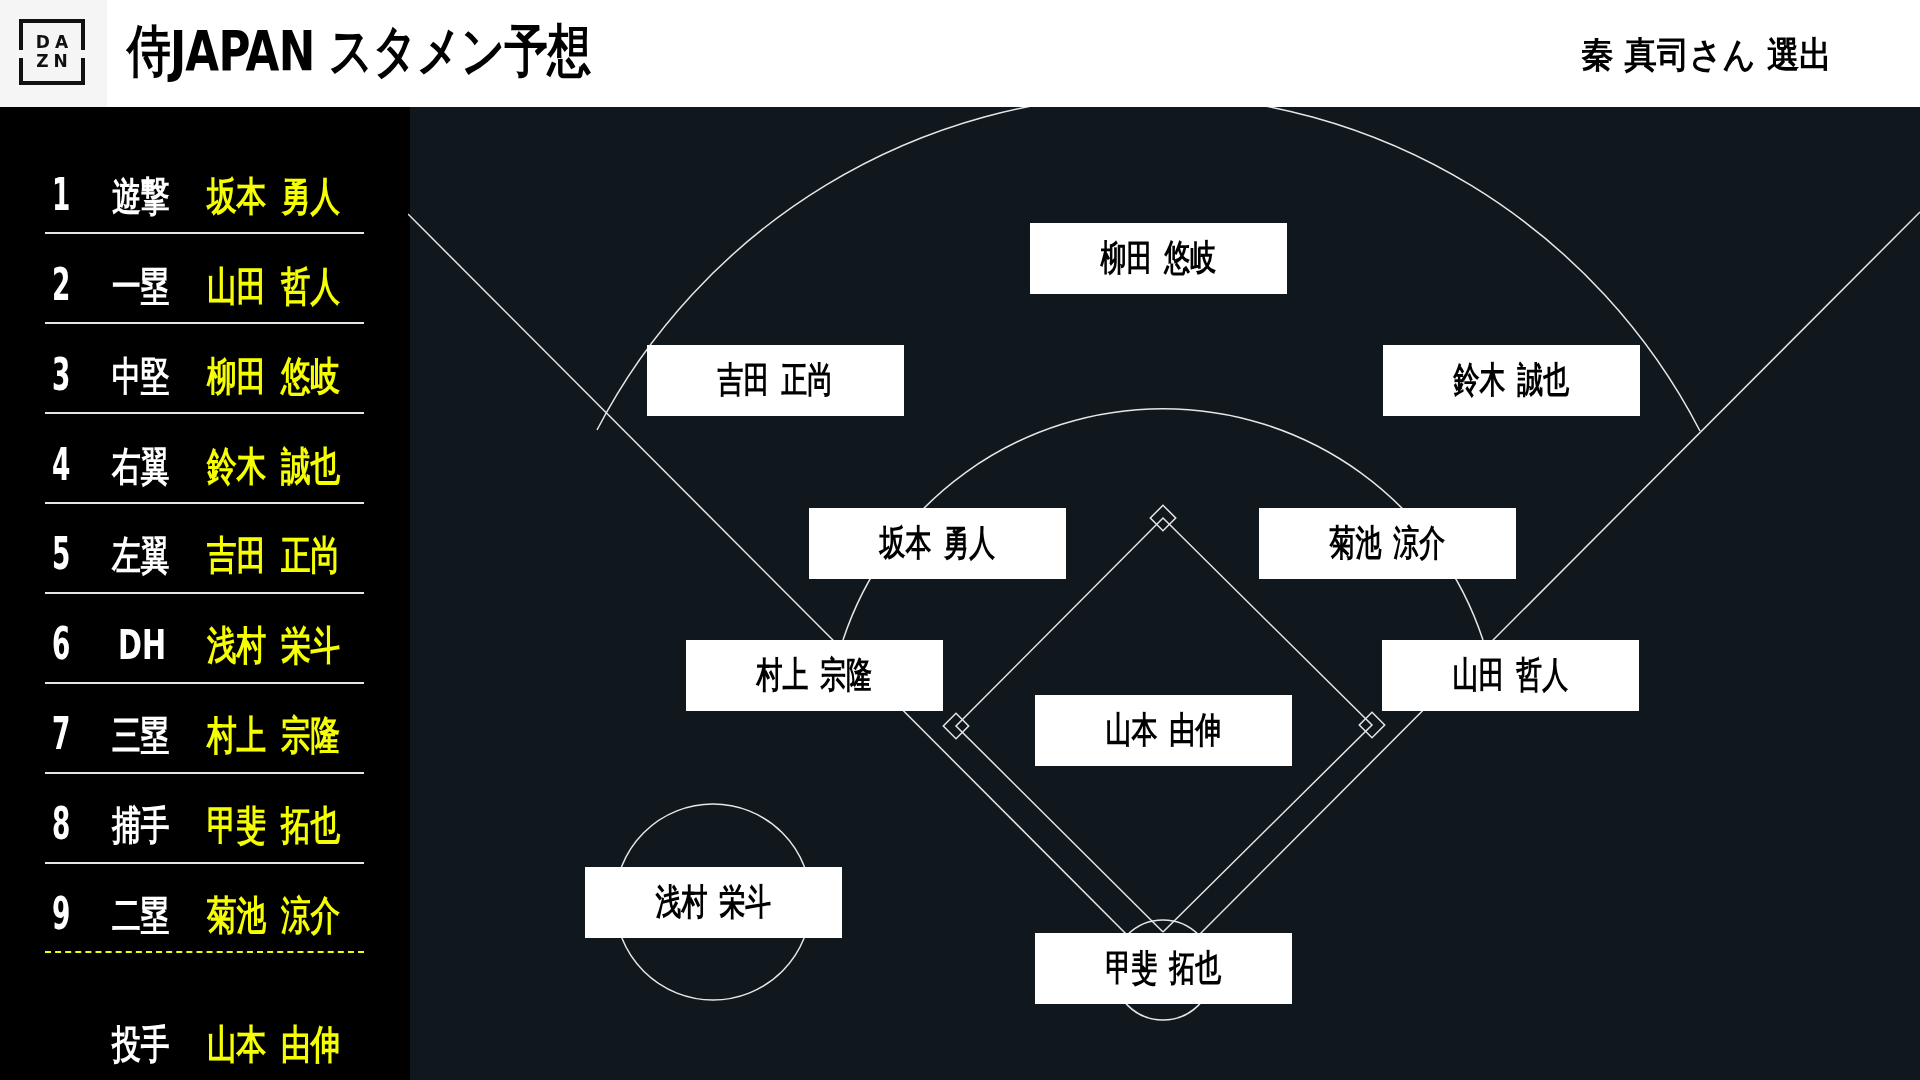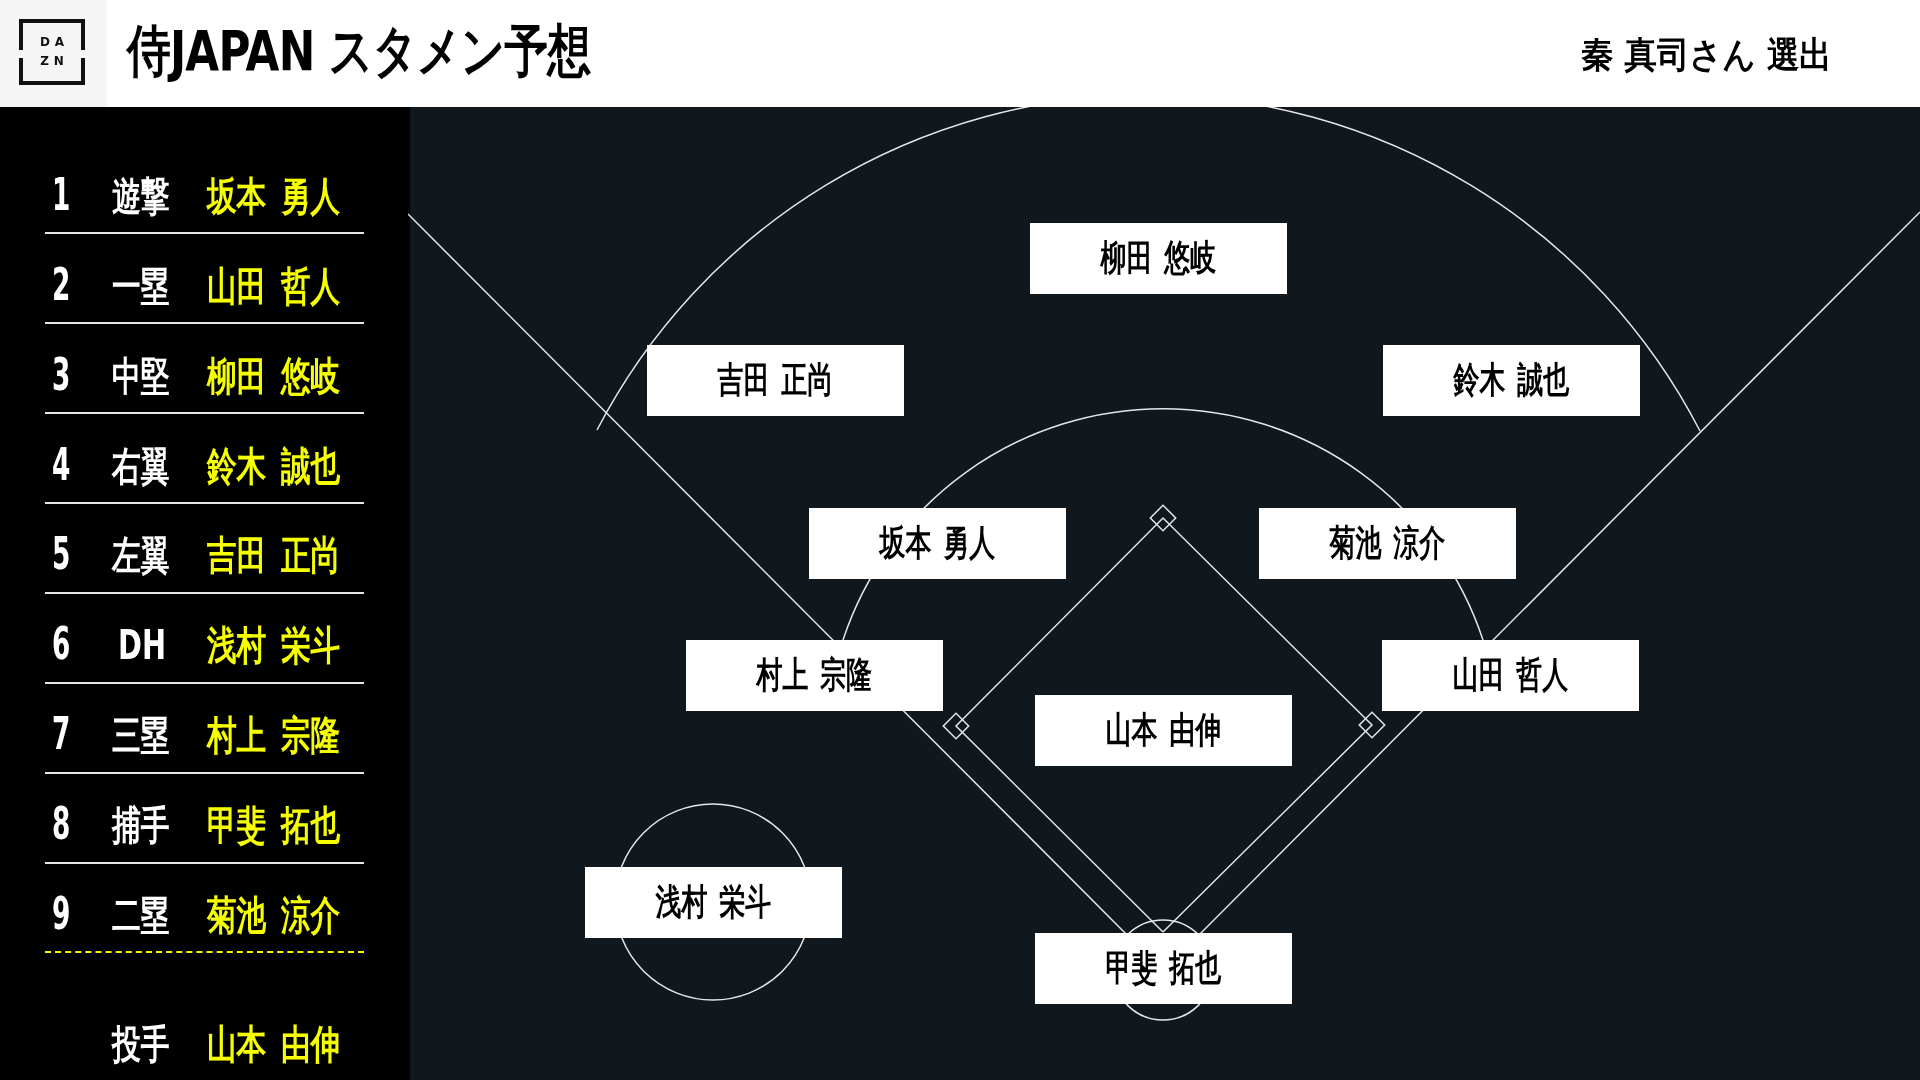--- a/index.html
+++ b/index.html
@@ -2,21 +2,21 @@
 <html><head>
 <meta charset="utf-8">
 <style>
   html, body { margin:0; padding:0; }
   body { width:1920px; height:1080px; position:relative; overflow:hidden; background:#10171d;
          font-family:"DejaVu Sans", "Liberation Sans", sans-serif; }
   .header { position:absolute; left:0; top:0; width:1920px; height:107px; background:#ffffff; }
   .logo-wrap { position:absolute; left:0; top:0; width:107px; height:107px; background:#f5f5f5; }
   .logo { position:absolute; left:19px; top:19px; width:66px; height:66px; border:4px solid #111; box-sizing:border-box;
           display:flex; flex-direction:column; align-items:center; justify-content:center; }
-  .logo span { font-family:"DejaVu Sans", sans-serif; font-weight:bold; font-size:12px; line-height:19px; letter-spacing:5px; color:#111; padding-left:5px;text-align:center; }
+  .logo span { font-family:"DejaVu Sans", sans-serif; font-weight:bold; font-size:17px; line-height:19px; letter-spacing:5px; color:#111; padding-left:5px;text-align:center; }
   .logo .notch { position:absolute; top:27px; width:6px; height:8px; background:#f5f5f5; }
   .logo .notch.l { left:-5px; } .logo .notch.r { right:-5px; }
   .title { position:absolute; left:127px; top:16px; font-size:56px; font-weight:bold; color:#000; letter-spacing:-1px;
            transform:scaleX(0.78); transform-origin:left center; white-space:nowrap; line-height:70px; }
   .picker { position:absolute; right:88px; top:30px; font-size:36px; font-weight:bold; color:#000; white-space:nowrap; line-height:50px;
             transform:scaleX(0.9); transform-origin:right center; }
   .sidebar { position:absolute; left:0; top:107px; width:410px; height:973px; background:#000; }
   .row { position:absolute; left:0; width:410px; height:88px; }
   .row .num { position:absolute; left:52px; top:18px; width:26px; font-size:44px; font-weight:bold; color:#fff;
               transform:scaleX(0.6); transform-origin:left center; line-height:52px; }

